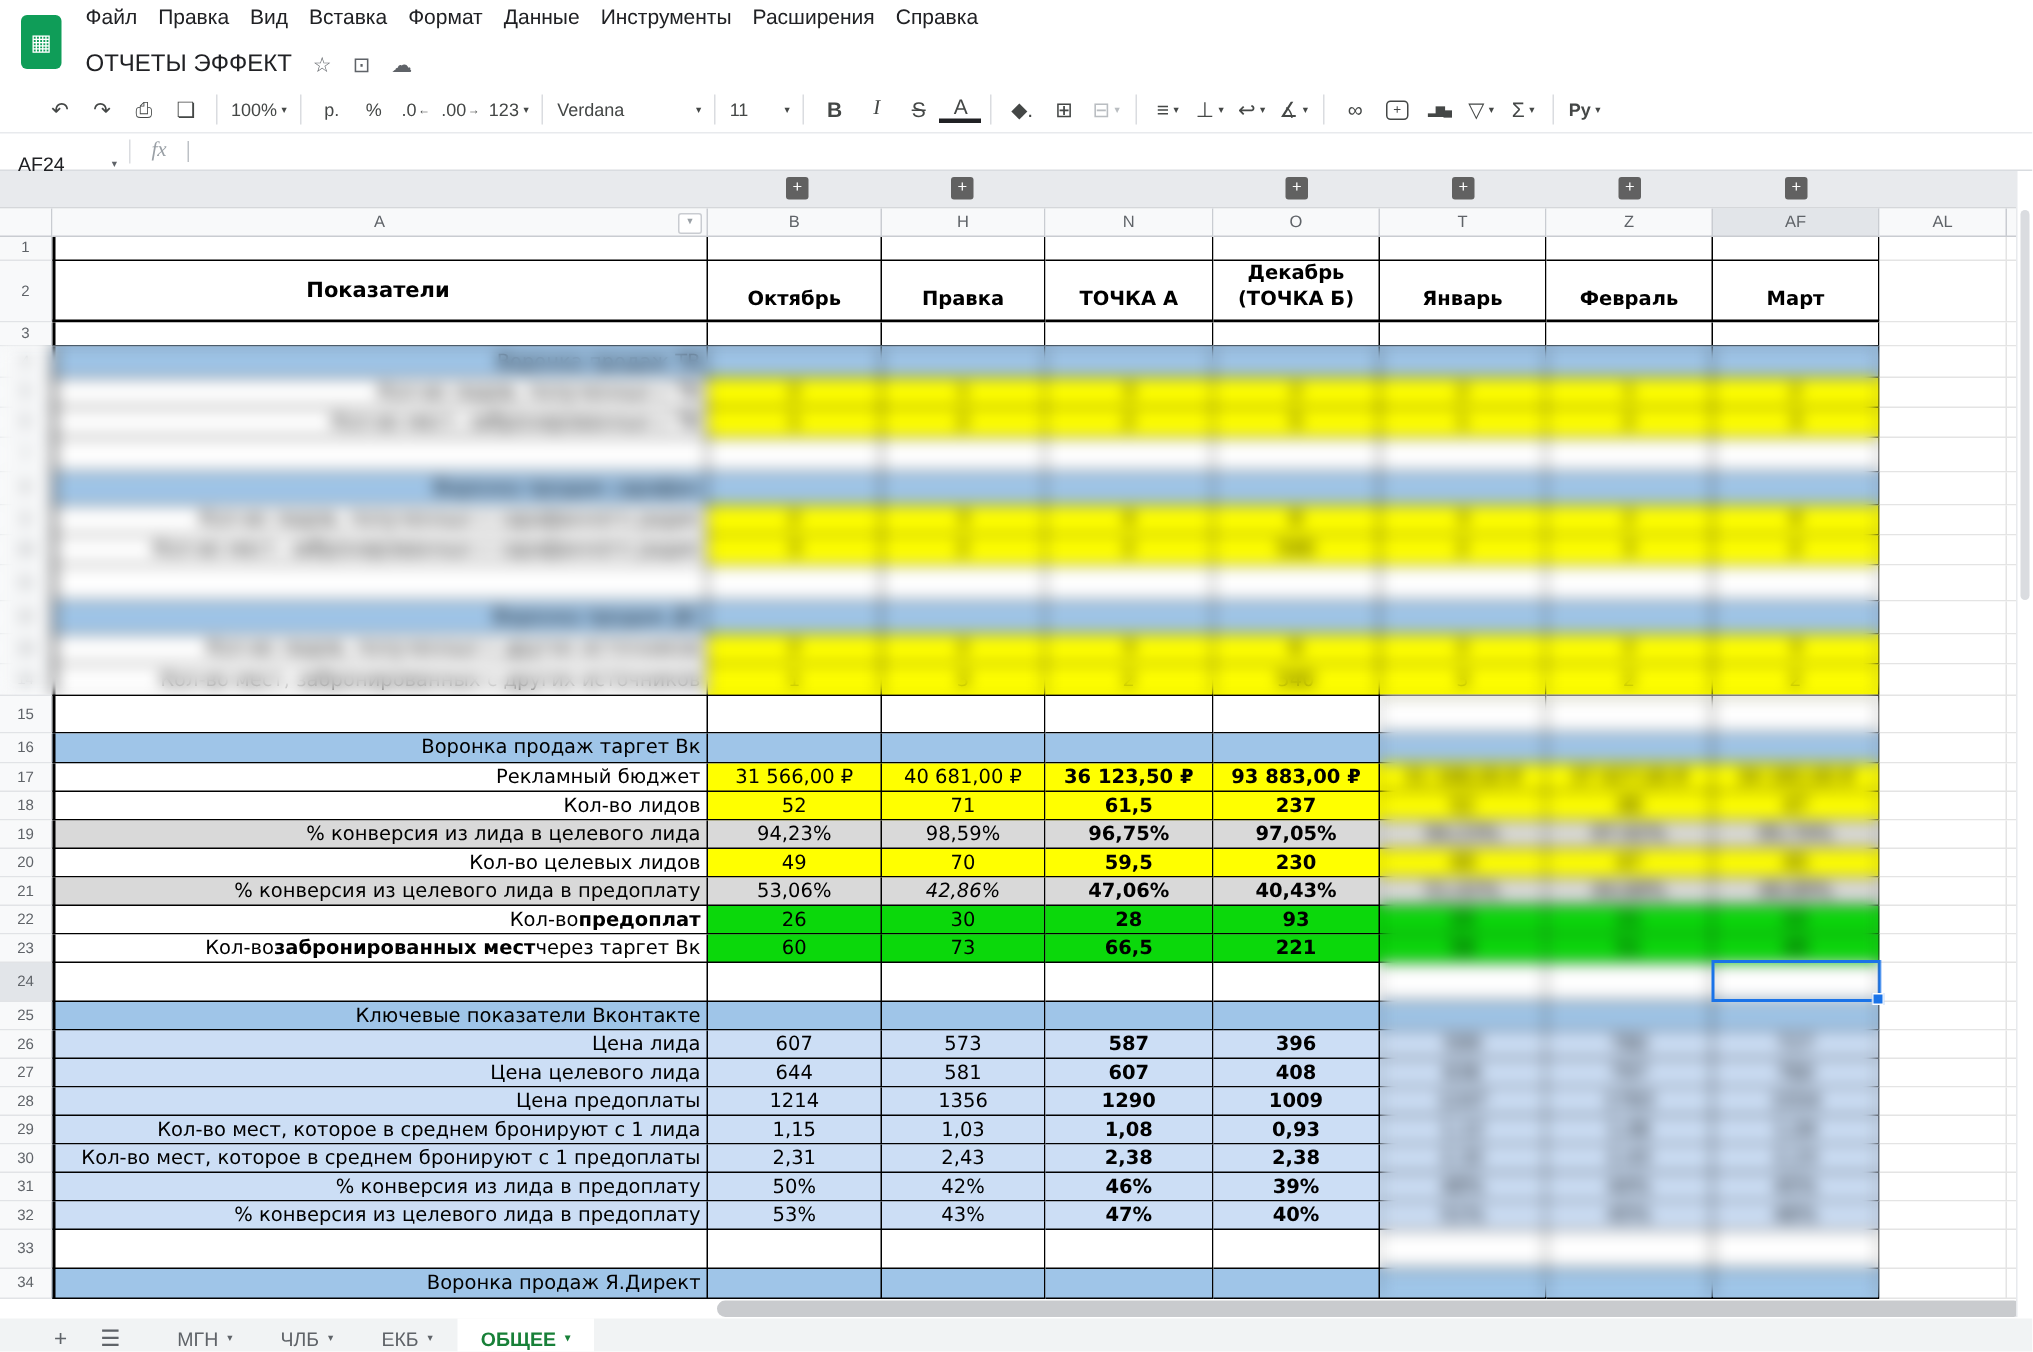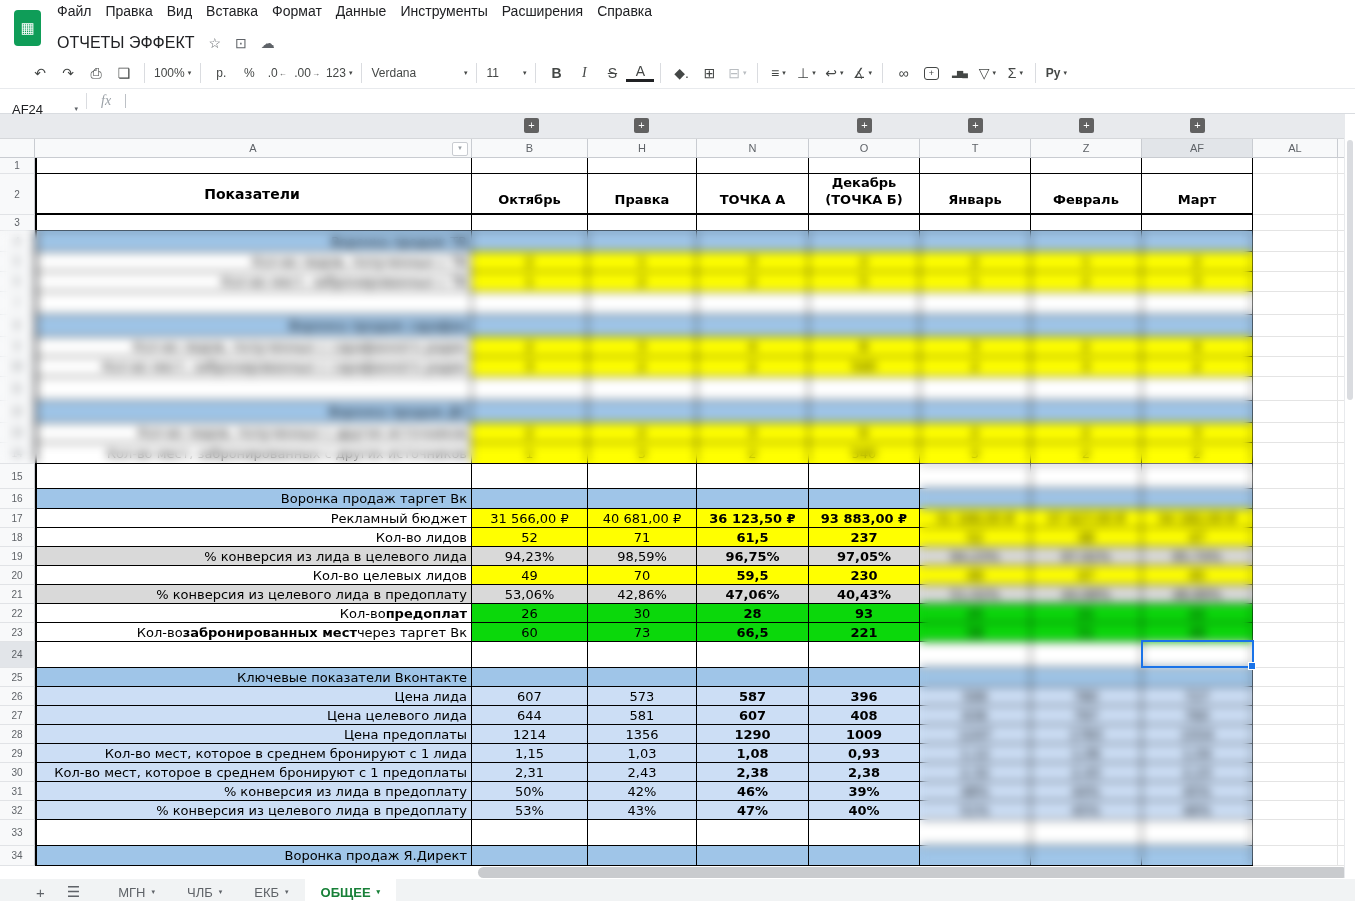--- a/index.html
+++ b/index.html
@@ -494,21 +494,21 @@
         <div class="cell bgY" style="width: 111px;">49</div>
         <div class="cell bgY" style="width: 111px;">47</div>
         <div class="cell bgY" style="width: 111px;">45</div>
         <div class="cell al" style="width: 85px;"></div>
         <div class="cell stub" style="width: 7px;"></div>
       </div>
       <div class="row" style="height: 19px;">
         <div class="rh">21</div>
         <div class="cell a leftedge bgG" style="width: 437px;">% конверсия из целевого лида в предоплату</div>
         <div class="cell bgG" style="width: 116px;">53,06%</div>
-        <div class="cell bgG" style="width: 109px;">42,86%</div>
+        <div class="cell bgG" style="width: 109px; font-style: italic;">42,86%</div>
         <div class="cell bgG bld" style="width: 112px;">47,06%</div>
         <div class="cell bgG bld" style="width: 111px;">40,43%</div>
         <div class="cell bgG" style="width: 111px;">51,02%</div>
         <div class="cell bgG" style="width: 111px;">44,68%</div>
         <div class="cell bgG" style="width: 111px;">48,89%</div>
         <div class="cell al" style="width: 85px;"></div>
         <div class="cell stub" style="width: 7px;"></div>
       </div>
       <div class="row" style="height: 19px;">
         <div class="rh">22</div>

